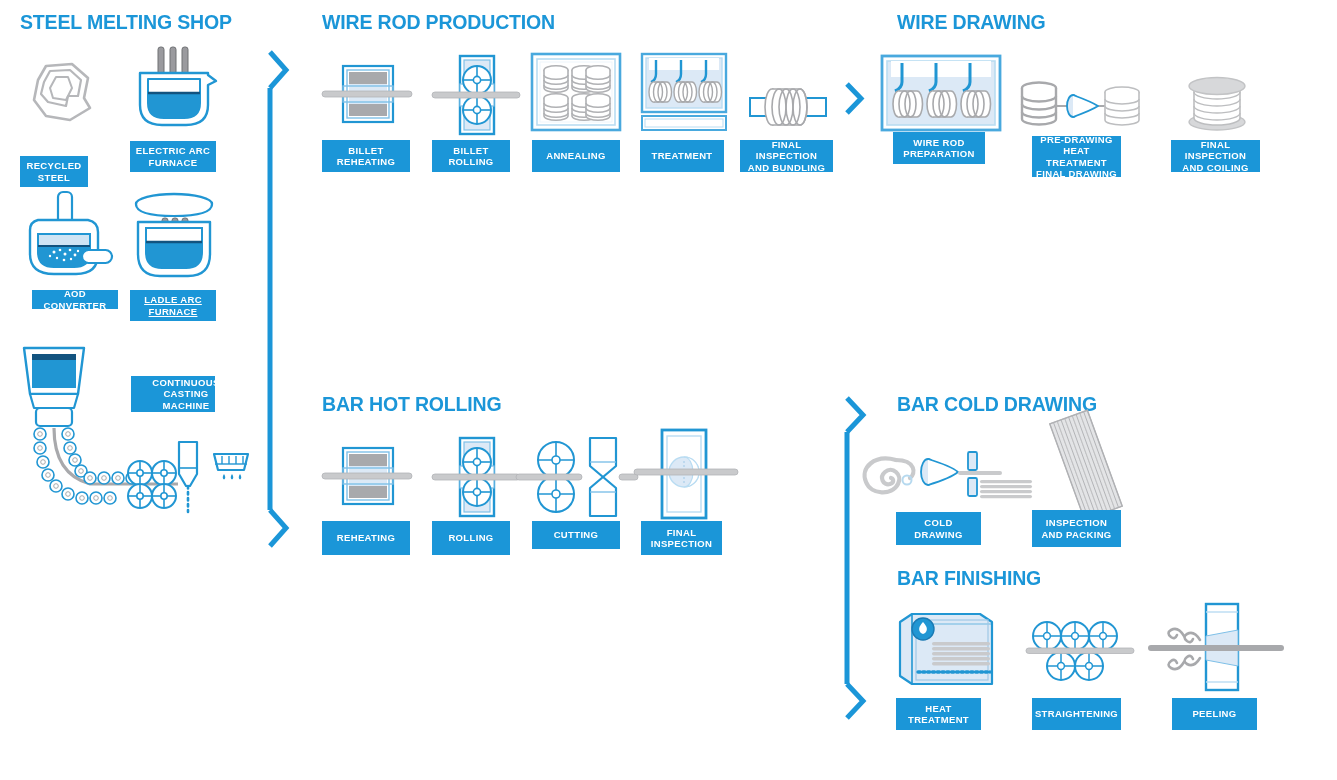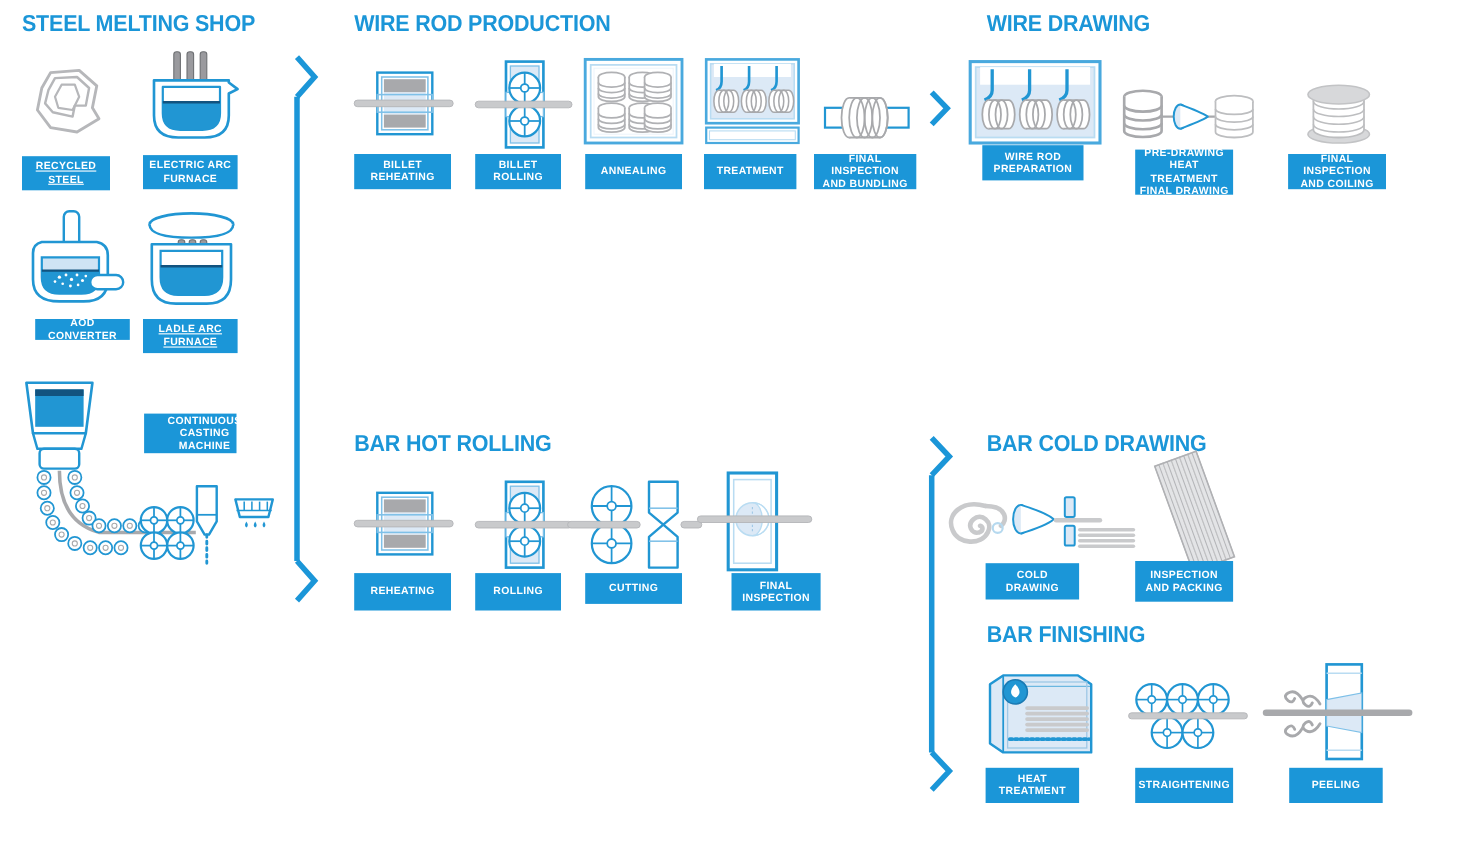--- a/index.html
+++ b/index.html
@@ -618,21 +618,21 @@
 
       <g fill="none" stroke="#a8a9ac" stroke-width="2.6" stroke-linecap="round">
         <path d="M52 40 q-6 -10 -13 -6 q-5 3 0 7 q4 3 6 -2"></path>
         <path d="M36 36 q-6 -10 -13 -6 q-5 3 0 7 q4 3 6 -2"></path>
         <path d="M52 58 q-6 10 -13 6 q-5 -3 0 -7 q4 -3 6 2"></path>
         <path d="M36 62 q-6 10 -13 6 q-5 -3 0 -7 q4 -3 6 2"></path>
       </g>
     </svg>
   </div>
 
-  <div class="chip" style="left:20px;top:142px;width:80px;height:31px;text-decoration:underline;">RECYCLED STEEL</div>
+  <div class="chip" style="left:20px;top:156px;width:68px;height:31px;">RECYCLED STEEL</div>
   <div class="chip" style="left:130px;top:141px;width:86px;height:31px;">ELECTRIC ARC
 FURNACE</div>
   <div class="chip" style="left:32px;top:290px;width:86px;height:19px;">AOD CONVERTER</div>
   <div class="chip" style="left:130px;top:290px;width:86px;height:31px;text-decoration:underline;">LADLE ARC
 FURNACE</div>
 
   <div class="chip" style="left:131px;top:376px;width:84px;height:36px;padding-left:30px;">CONTINUOUS
 CASTING MACHINE</div>
 
   <div class="chip" style="left:322px;top:140px;width:88px;height:32px;">BILLET
@@ -648,21 +648,21 @@
 PREPARATION</div>
   <div class="chip" style="left:1032px;top:136px;width:89px;height:41px;">PRE-DRAWING
 HEAT TREATMENT
 FINAL DRAWING</div>
   <div class="chip" style="left:1171px;top:140px;width:89px;height:32px;">FINAL INSPECTION
 AND COILING</div>
 
   <div class="chip" style="left:322px;top:521px;width:88px;height:34px;">REHEATING</div>
   <div class="chip" style="left:432px;top:521px;width:78px;height:34px;">ROLLING</div>
   <div class="chip" style="left:532px;top:521px;width:88px;height:28px;">CUTTING</div>
-  <div class="chip" style="left:641px;top:521px;width:81px;height:34px;margin-left:24px;">FINAL
+  <div class="chip" style="left:641px;top:521px;width:81px;height:34px;">FINAL
 INSPECTION</div>
 
   <div class="chip" style="left:896px;top:512px;width:85px;height:33px;">COLD DRAWING</div>
   <div class="chip" style="left:1032px;top:510px;width:89px;height:37px;">INSPECTION
 AND PACKING</div>
 
   <div class="chip" style="left:896px;top:698px;width:85px;height:32px;">HEAT TREATMENT</div>
   <div class="chip" style="left:1032px;top:698px;width:89px;height:32px;">STRAIGHTENING</div>
   <div class="chip" style="left:1172px;top:698px;width:85px;height:32px;">PEELING</div>
 

